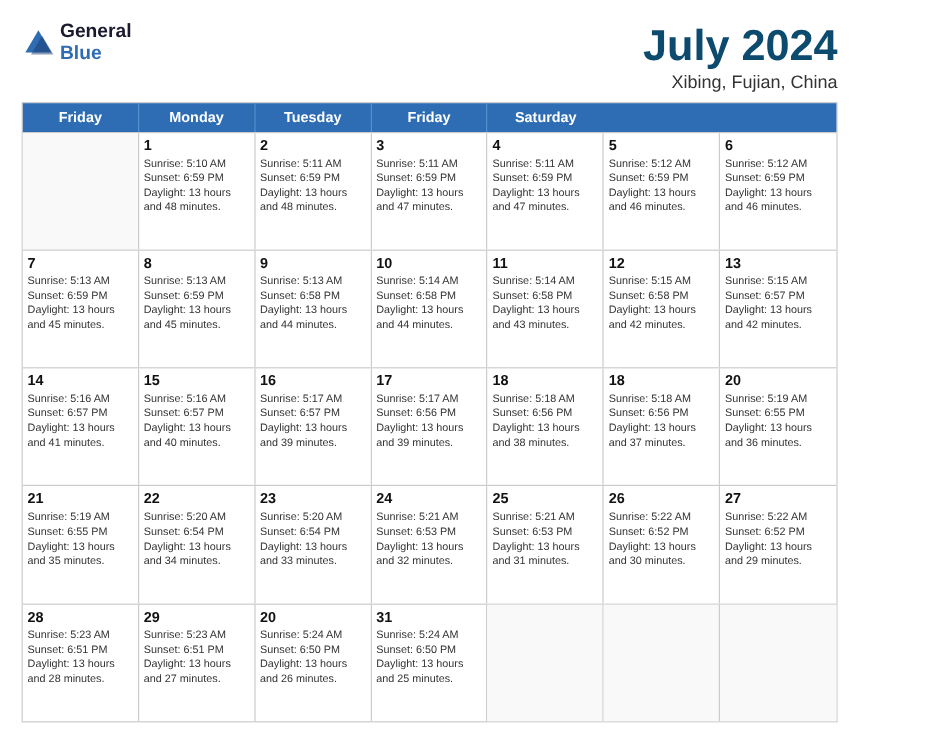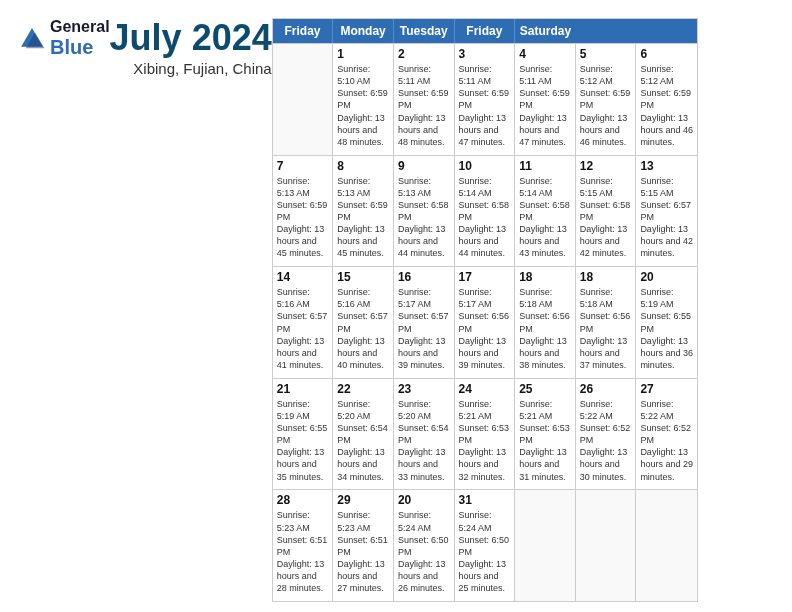--- a/index.html
+++ b/index.html
@@ -8,21 +8,21 @@
       height: 612px;
       font-family: Arial, sans-serif;
       background: #fff;
       overflow: hidden;
     }
     .page {
       width: 716px;
       height: 612px;
       padding: 18px 18px 10px 18px;
       display: flex;
-      flex-direction: row;
+      flex-direction: column;
     }
     .header {
       display: flex;
       justify-content: space-between;
       align-items: flex-start;
       margin-bottom: 8px;
     }
     .logo {
       display: flex;
       align-items: center;
@@ -104,21 +104,21 @@
 
 <div class="page">
   <div class="header">
     <div class="logo">
       <svg class="logo-icon" viewBox="0 0 36 36">
         <polygon points="18,4 32,28 4,28" fill="#2e6db4"></polygon>
         <polygon points="22,10 34,30 10,30" fill="#1a3a6e" opacity="0.5"></polygon>
       </svg>
       <div>
         <div style="font-size:16px;font-weight:bold;color:#1a1a2e;">General</div>
-        <div style="font-size:20px;font-weight:bold;color:#2e6db4;">Blue</div>
+        <div style="font-size:16px;font-weight:bold;color:#2e6db4;">Blue</div>
       </div>
     </div>
     <div class="title-block">
       <div class="month-title">July 2024</div>
       <div class="location">Xibing, Fujian, China</div>
     </div>
   </div>
 
   <div class="calendar">
     <div class="cal-header">

